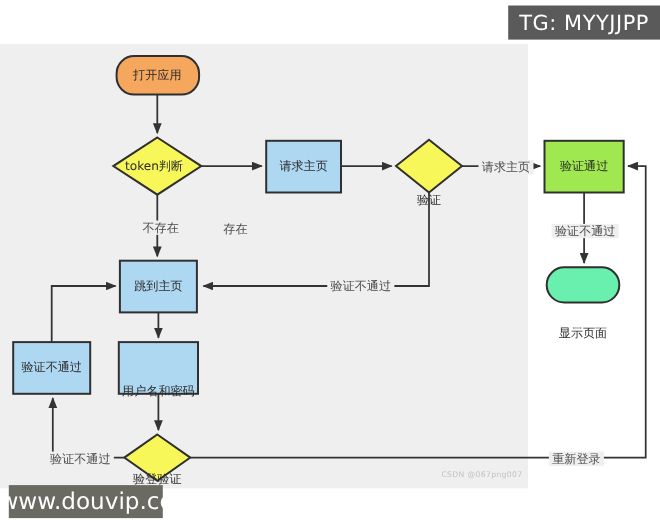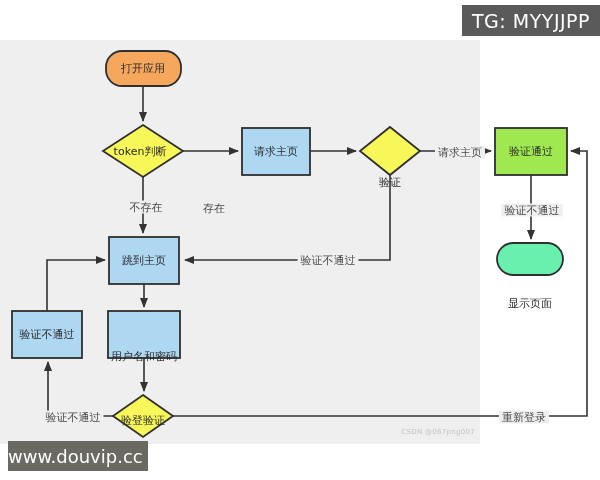--- a/index.html
+++ b/index.html
@@ -14,22 +14,22 @@
 
   .tg-banner {
     position: absolute; left: 462px; top: 5px; width: 138px; height: 31px;
     background: #5a5a5a; color: #fff;
     display: flex; align-items: center; justify-content: center;
     font-size: 19px; letter-spacing: 0.5px;
   }
   .site-banner {
     position: absolute; left: 8px; top: 441px; width: 140px; height: 30px;
     background: #6a6a62; color: #fff;
-    display: flex; align-items: center; justify-content: flex-start;
-    font-size: 18px;
+    display: flex; align-items: center; justify-content: center;
+    font-size: 21px;
   }
 
   .canvas {
     position: absolute; left: 0; top: 40px; width: 480px; height: 404px;
     background: #efeff0;
   }
   .canvas svg { position: absolute; left: 0; top: 0; }
 
   .node-label, .edge-label {
     position: absolute;
@@ -102,21 +102,21 @@
 
     <span class="node-label" style="left:143px; top:28px;">打开应用</span>
     <span class="node-label" style="left:140px; top:111px;text-align:right;">token判断</span>
     <span class="node-label" style="left:276px; top:111px;">请求主页</span>
     <span class="node-label" style="left:390px; top:111px;margin-top:31px;">验证</span>
     <span class="node-label" style="left:531px; top:111px;">验证通过</span>
     <span class="node-label" style="left:530px; top:219px;margin-top:44px;">显示页面</span>
     <span class="node-label" style="left:144px; top:220px;">跳到主页</span>
     <span class="node-label" style="left:144px; top:294px;margin-top:22px;">用户名和密码</span>
     <span class="node-label" style="left:47px; top:294px;">验证不通过</span>
-    <span class="node-label" style="left:143px; top:380px;text-align:center;">验登验证</span>
+    <span class="node-label" style="left:143px; top:396px;text-align:center;">验登验证</span>
 
     <span class="edge-label" style="left:214px; top:128px;margin-top:40px;">存在</span>
     <span class="edge-label" style="left:460px; top:112px;">请求主页</span>
     <span class="edge-label" style="left:146px; top:167px;">不存在</span>
     <span class="edge-label" style="left:532px; top:170px;">验证不通过</span>
     <span class="edge-label" style="left:328px; top:220px;">验证不通过</span>
     <span class="edge-label" style="left:73px; top:377px;">验证不通过</span>
     <span class="edge-label" style="left:524px; top:377px;">重新登录</span>
 
     <span class="watermark">CSDN @067png007</span>

